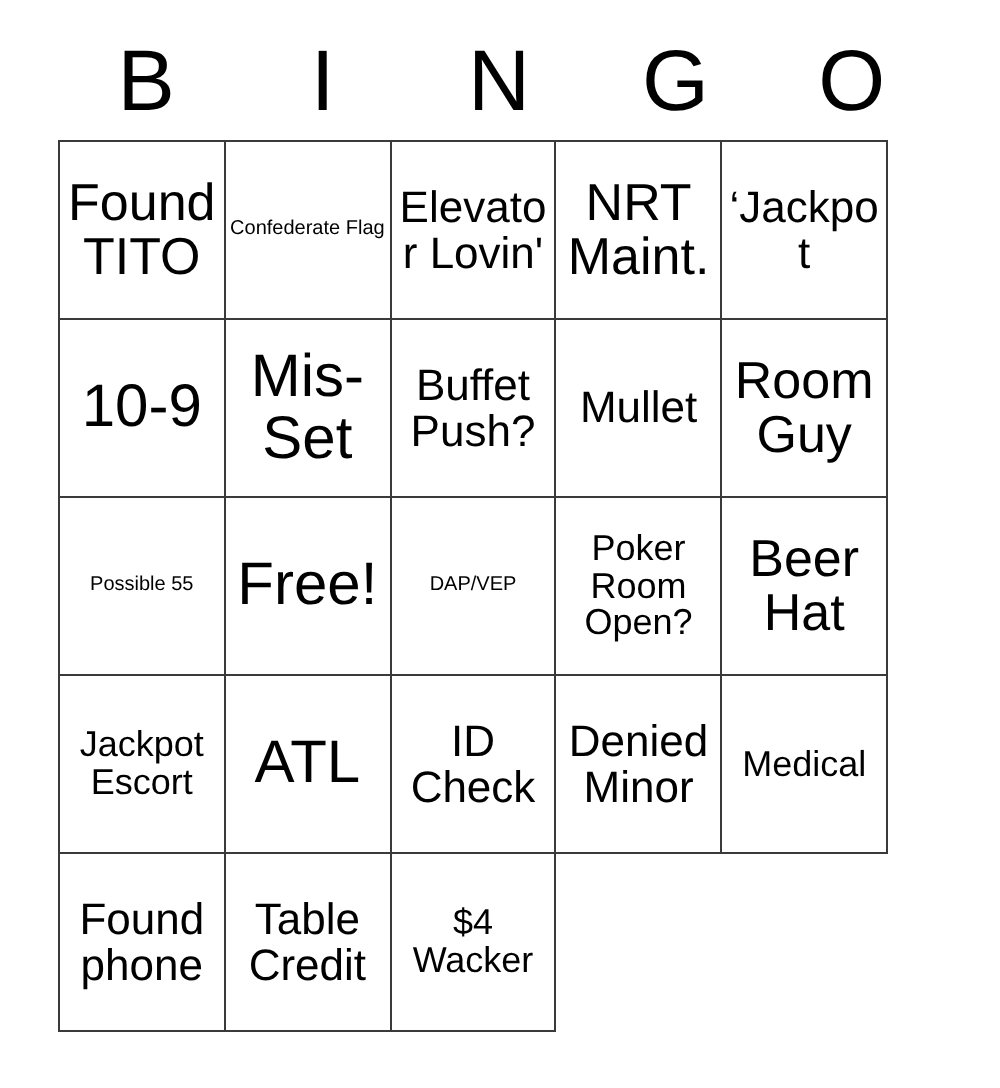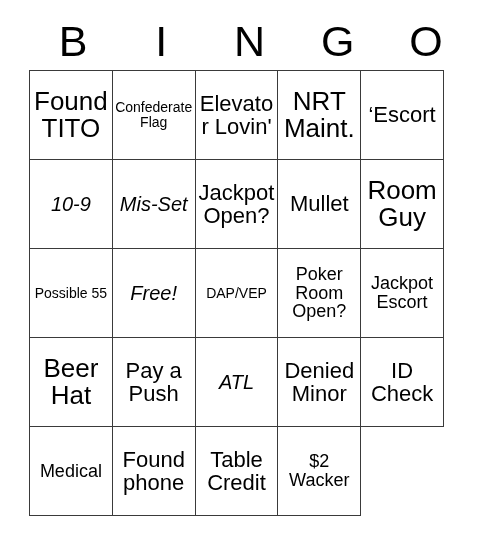--- a/index.html
+++ b/index.html
@@ -66,25 +66,25 @@
   }
   .cell-text {
     display: block;
     line-height: 1.05;
     width: 100%;
     word-wrap: break-word;
     color: #000000;
   }
 
   
-  .fs-xl   { font-size: 20px; font-style: italic; }
+  .fs-xl   { font-size: 30px; }
   .fs-lg   { font-size: 26px; }
   .fs-md   { font-size: 22px; }
   .fs-sm   { font-size: 18px; }
-  .fs-xs   { font-size: 14px; }
+  .fs-xs   { font-size: 10px; }
 </style>
 </head>
 <body>
 
 <div id="card">
 
   <div id="header-row">
     <div class="header-letter">B</div>
     <div class="header-letter">I</div>
     <div class="header-letter">N</div>
@@ -100,31 +100,31 @@
     <div class="cell">
         <span class="cell-text fs-xs">Confederate Flag</span>
       </div>
     <div class="cell">
         <span class="cell-text fs-md">Elevator Lovin'</span>
       </div>
     <div class="cell">
         <span class="cell-text fs-lg">NRT Maint.</span>
       </div>
     <div class="cell">
-        <span class="cell-text fs-md">‘Escort</span>
+        <span class="cell-text fs-md">‘Jackpot</span>
       </div>
 
     <div class="cell">
         <span class="cell-text fs-xl">10-9</span>
       </div>
     <div class="cell">
         <span class="cell-text fs-xl">Mis-Set</span>
       </div>
     <div class="cell">
-        <span class="cell-text fs-md">Jackpot Open?</span>
+        <span class="cell-text fs-md">Buffet Push?</span>
       </div>
     <div class="cell">
         <span class="cell-text fs-md">Mullet</span>
       </div>
 
     <div class="cell">
         <span class="cell-text fs-lg">Room Guy</span>
       </div>
     <div class="cell">
         <span class="cell-text fs-xs">Possible 55</span>
@@ -133,45 +133,42 @@
         <span class="cell-text fs-xl">Free!</span>
       </div>
     <div class="cell">
         <span class="cell-text fs-xs">DAP/VEP</span>
       </div>
     <div class="cell">
         <span class="cell-text fs-sm">Poker Room Open?</span>
       </div>
 
     <div class="cell">
-        <span class="cell-text fs-sm">Jackpot Escort</span>
-      </div>
-    <div class="cell">
         <span class="cell-text fs-lg">Beer Hat</span>
       </div>
     <div class="cell">
-        <span class="cell-text fs-md">Pay a Push</span>
+        <span class="cell-text fs-sm">Jackpot Escort</span>
       </div>
     <div class="cell">
         <span class="cell-text fs-xl">ATL</span>
       </div>
     <div class="cell">
-        <span class="cell-text fs-md">Denied Minor</span>
+        <span class="cell-text fs-md">ID Check</span>
       </div>
 
     <div class="cell">
-        <span class="cell-text fs-md">ID Check</span>
+        <span class="cell-text fs-md">Denied Minor</span>
       </div>
     <div class="cell">
         <span class="cell-text fs-sm">Medical</span>
       </div>
     <div class="cell">
         <span class="cell-text fs-md">Found phone</span>
       </div>
     <div class="cell">
         <span class="cell-text fs-md">Table Credit</span>
       </div>
     <div class="cell">
-        <span class="cell-text fs-sm">$2 Wacker</span>
+        <span class="cell-text fs-sm">$4 Wacker</span>
       </div>
 
   </div>
 </div>
 
 </body></html>

